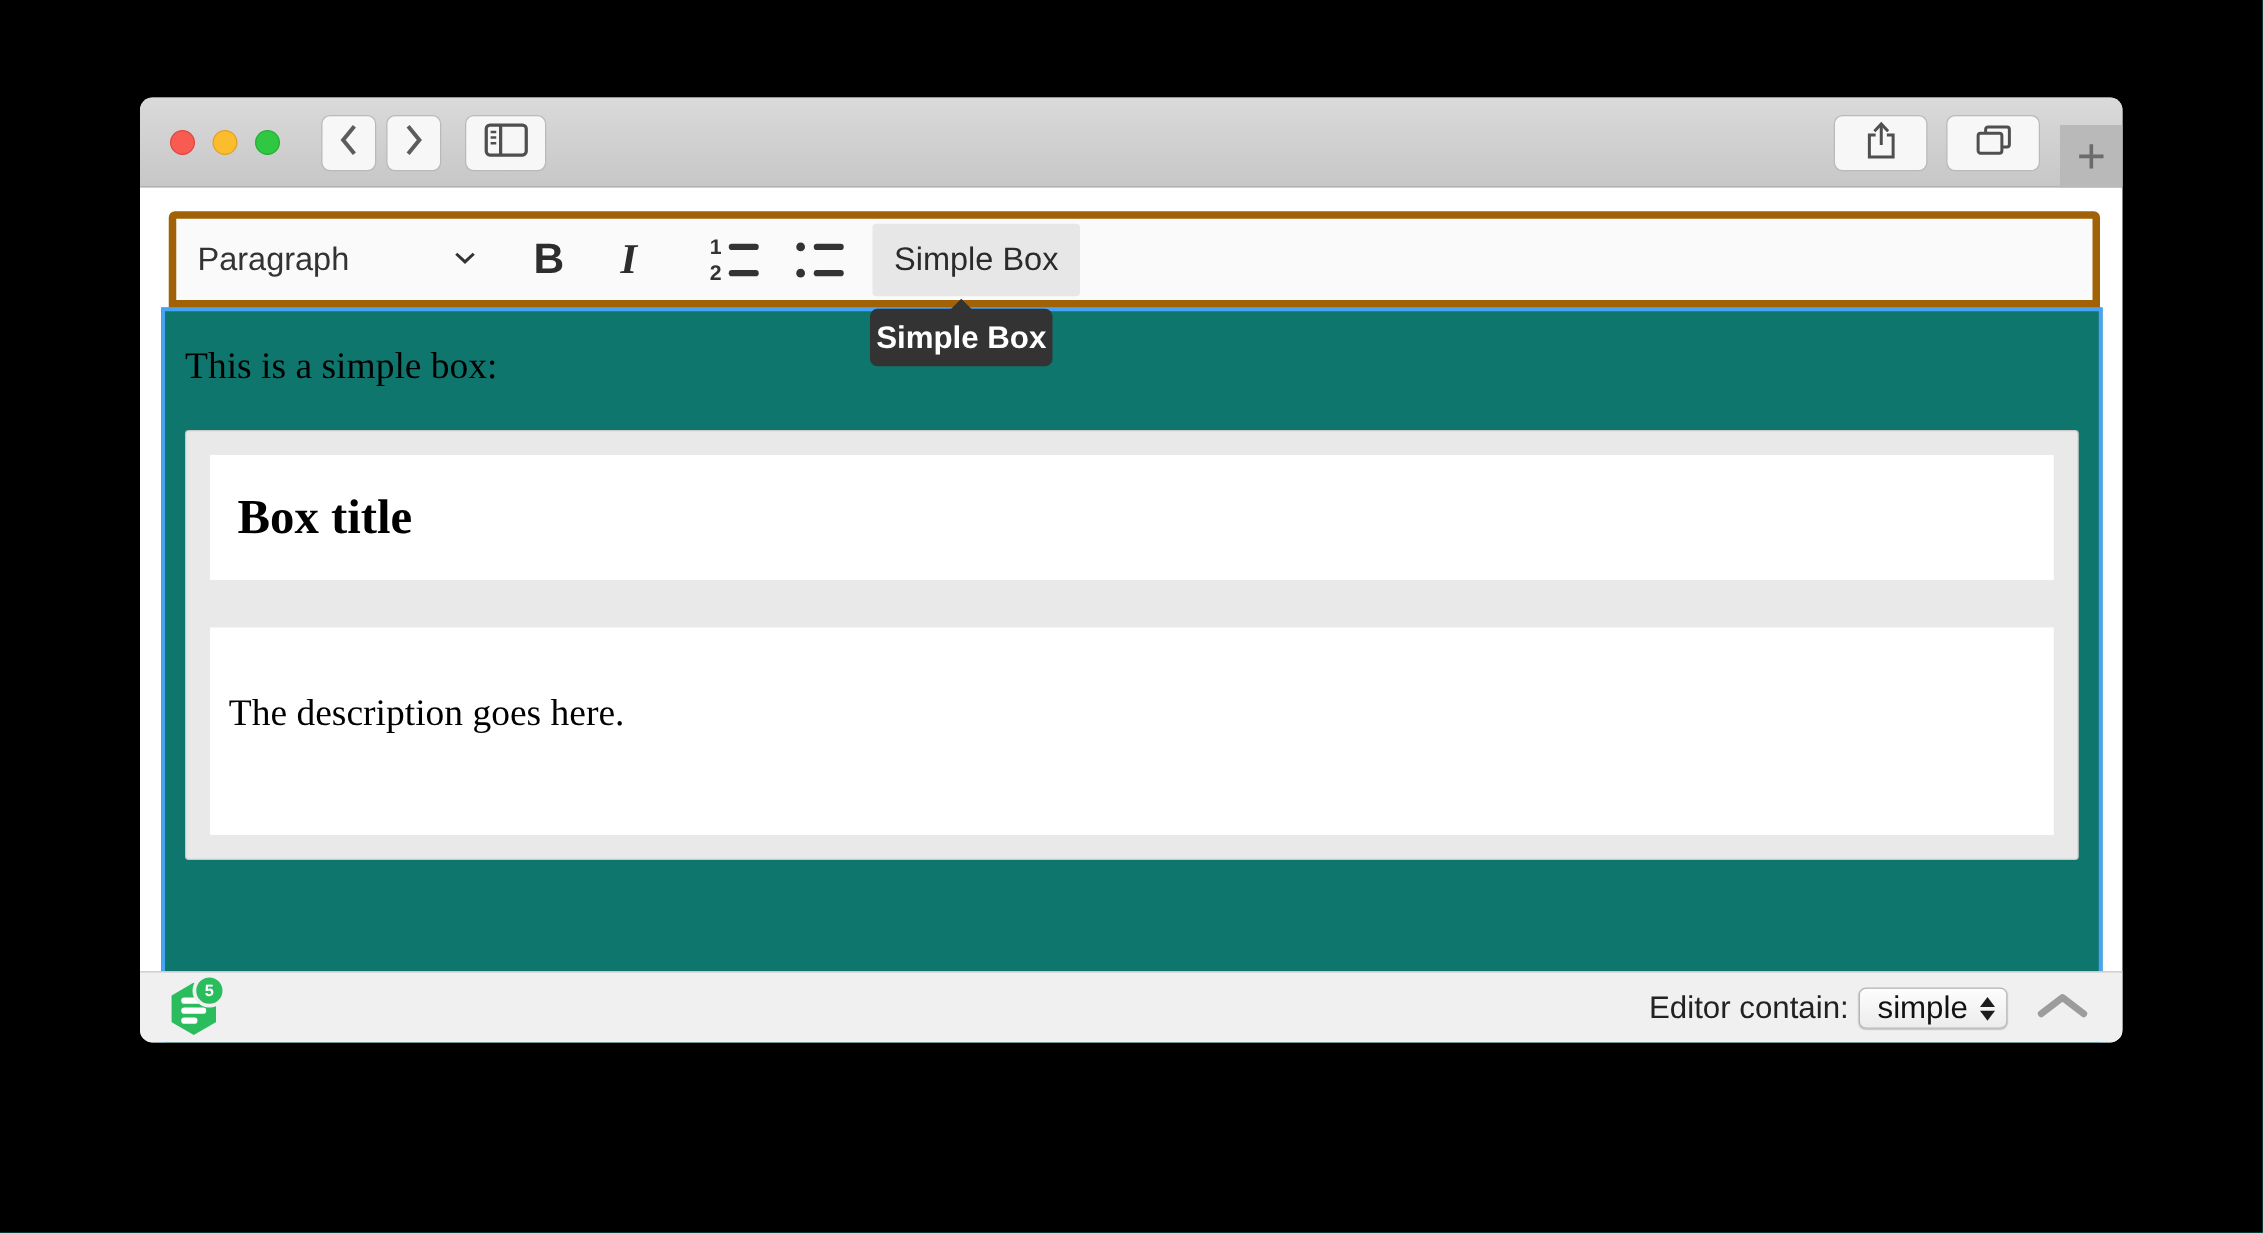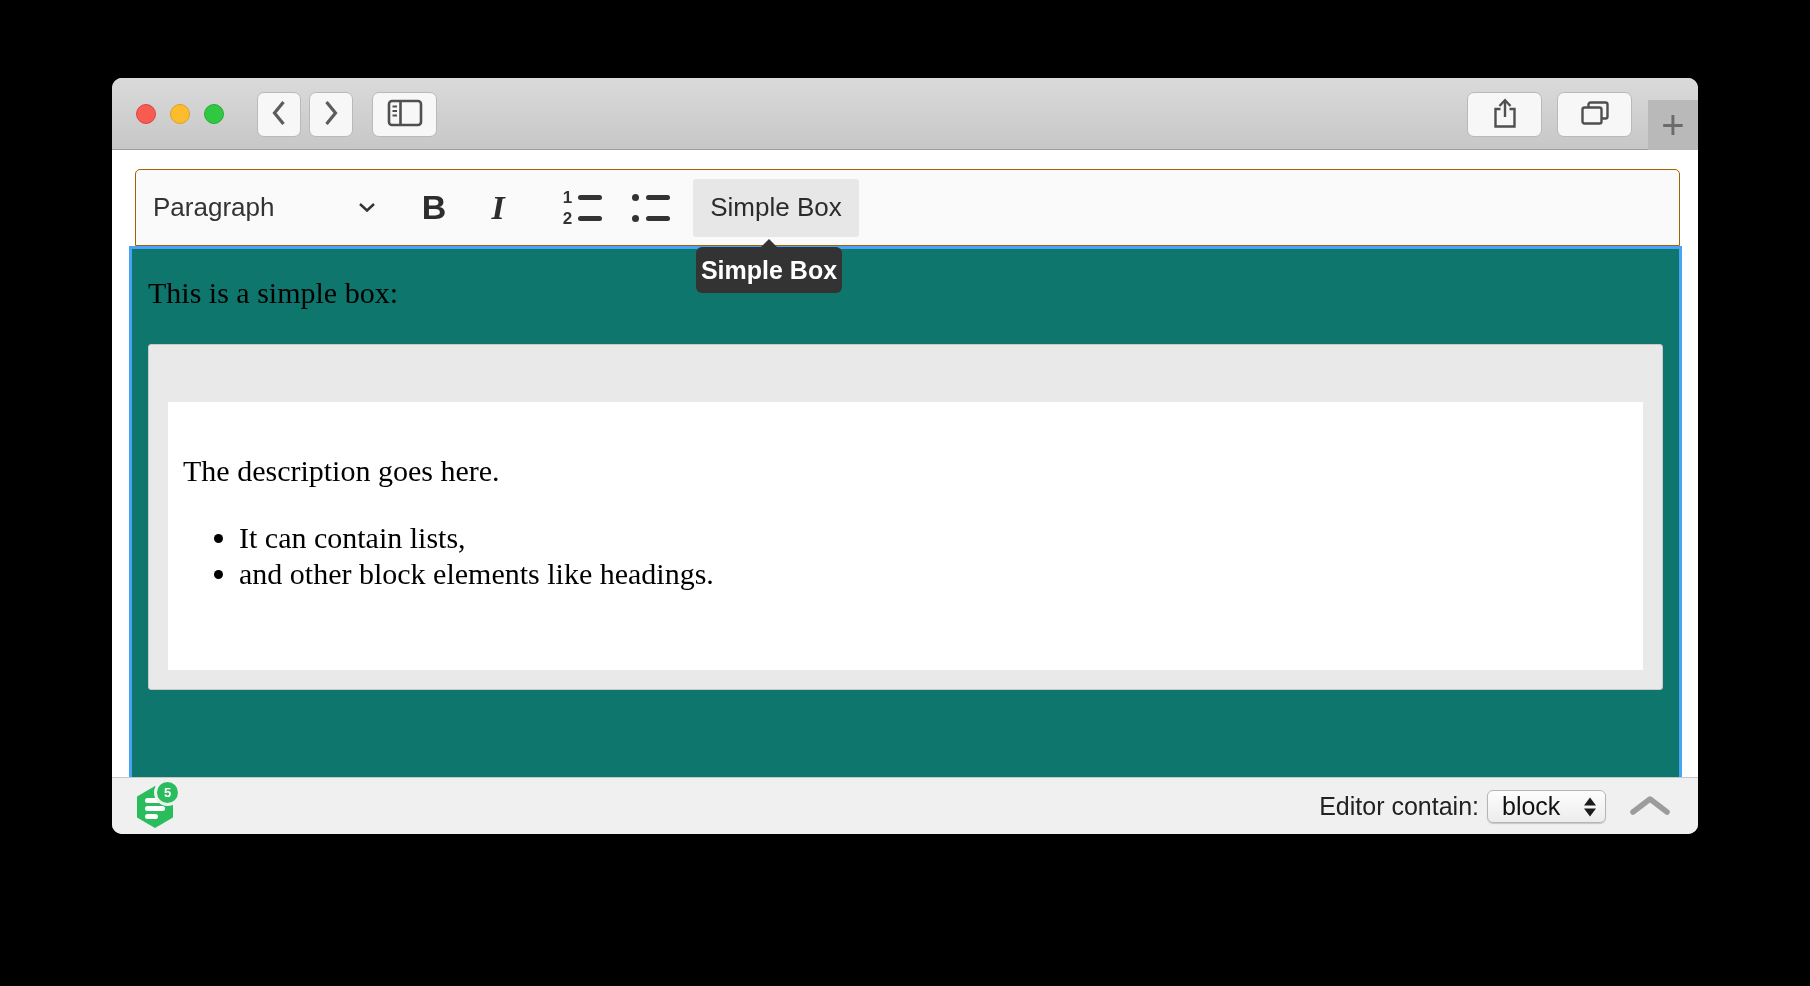--- a/index.html
+++ b/index.html
@@ -39,21 +39,21 @@
     font-size:26px;color:#3f3f3f;
   }
   .refresh-btn{position:absolute;right:9px;top:8px;width:29px;height:29px;display:flex;align-items:center;justify-content:center;}
   .newtab{
     position:absolute;left:1536px;top:22px;width:50px;height:50px;background:#b9b9b9;
     color:#6b6b6b;font-size:40px;font-weight:300;display:flex;align-items:center;justify-content:center;
   }
   
   .ck-toolbar{
     position:absolute;left:23px;top:91px;width:1545px;height:77px;box-sizing:border-box;
-    background:#fafafa;border:1px solid #a16207;border-radius:5px 5px 0 0;
+    background:#fafafa;border:6px solid #a16207;border-radius:5px 5px 0 0;
     display:flex;align-items:center;padding-left:17px;
   }
   .hdropdown{
     width:243px;height:58px;display:flex;align-items:center;justify-content:space-between;
     padding-right:20px;box-sizing:border-box;cursor:default;
   }
   .hdropdown-label{font-size:26px;color:#333;}
   .tbtn{height:58px;display:flex;align-items:center;justify-content:center;border-radius:3px;cursor:default;}
   .b-bold{width:50px;margin-left:13px;font-size:34px;font-weight:800;color:#2d2d2d;}
   .b-italic{
@@ -237,44 +237,43 @@
 
   <div class="tooltip">
     <div class="tooltip-caret"></div>
     <span>Simple Box</span>
   </div>
 
   <div class="ck-editable">
     <p class="lead">This is a simple box:</p>
 
     <div class="simple-box">
+      <div class="sb-title">
+        <h1>Box title</h1>
+      </div>
       <div class="sb-desc">
         <p>The description goes here.</p>
-        <ul>
-          <li>It can contain lists,</li>
-          <li>and other block elements like headings.</li>
-        </ul>
       </div>
     </div>
   </div>
 
   <div class="status-bar">
     <div class="ck-logo">
       <div class="hex">
         <div class="hex-bar b1"></div>
         <div class="hex-bar b2"></div>
         <div class="hex-bar b3"></div>
       </div>
       <div class="badge">5</div>
     </div>
 
     <div class="instance">
       <span class="instance-label">Editor contain:</span>
       <div class="select">
-        <span>block</span>
+        <span>simple</span>
         <div class="select-arrows">
           <div class="tri-up"></div>
           <div class="tri-down"></div>
         </div>
       </div>
       <div class="collapse-btn">
         <span>
           <svg width="42" height="22" viewBox="0 0 42 22">
               <polyline points="4,18 21,5 38,18" fill="none" stroke="#9c9c9c" stroke-width="5.5" stroke-linecap="round" stroke-linejoin="round"></polyline>
             </svg>

